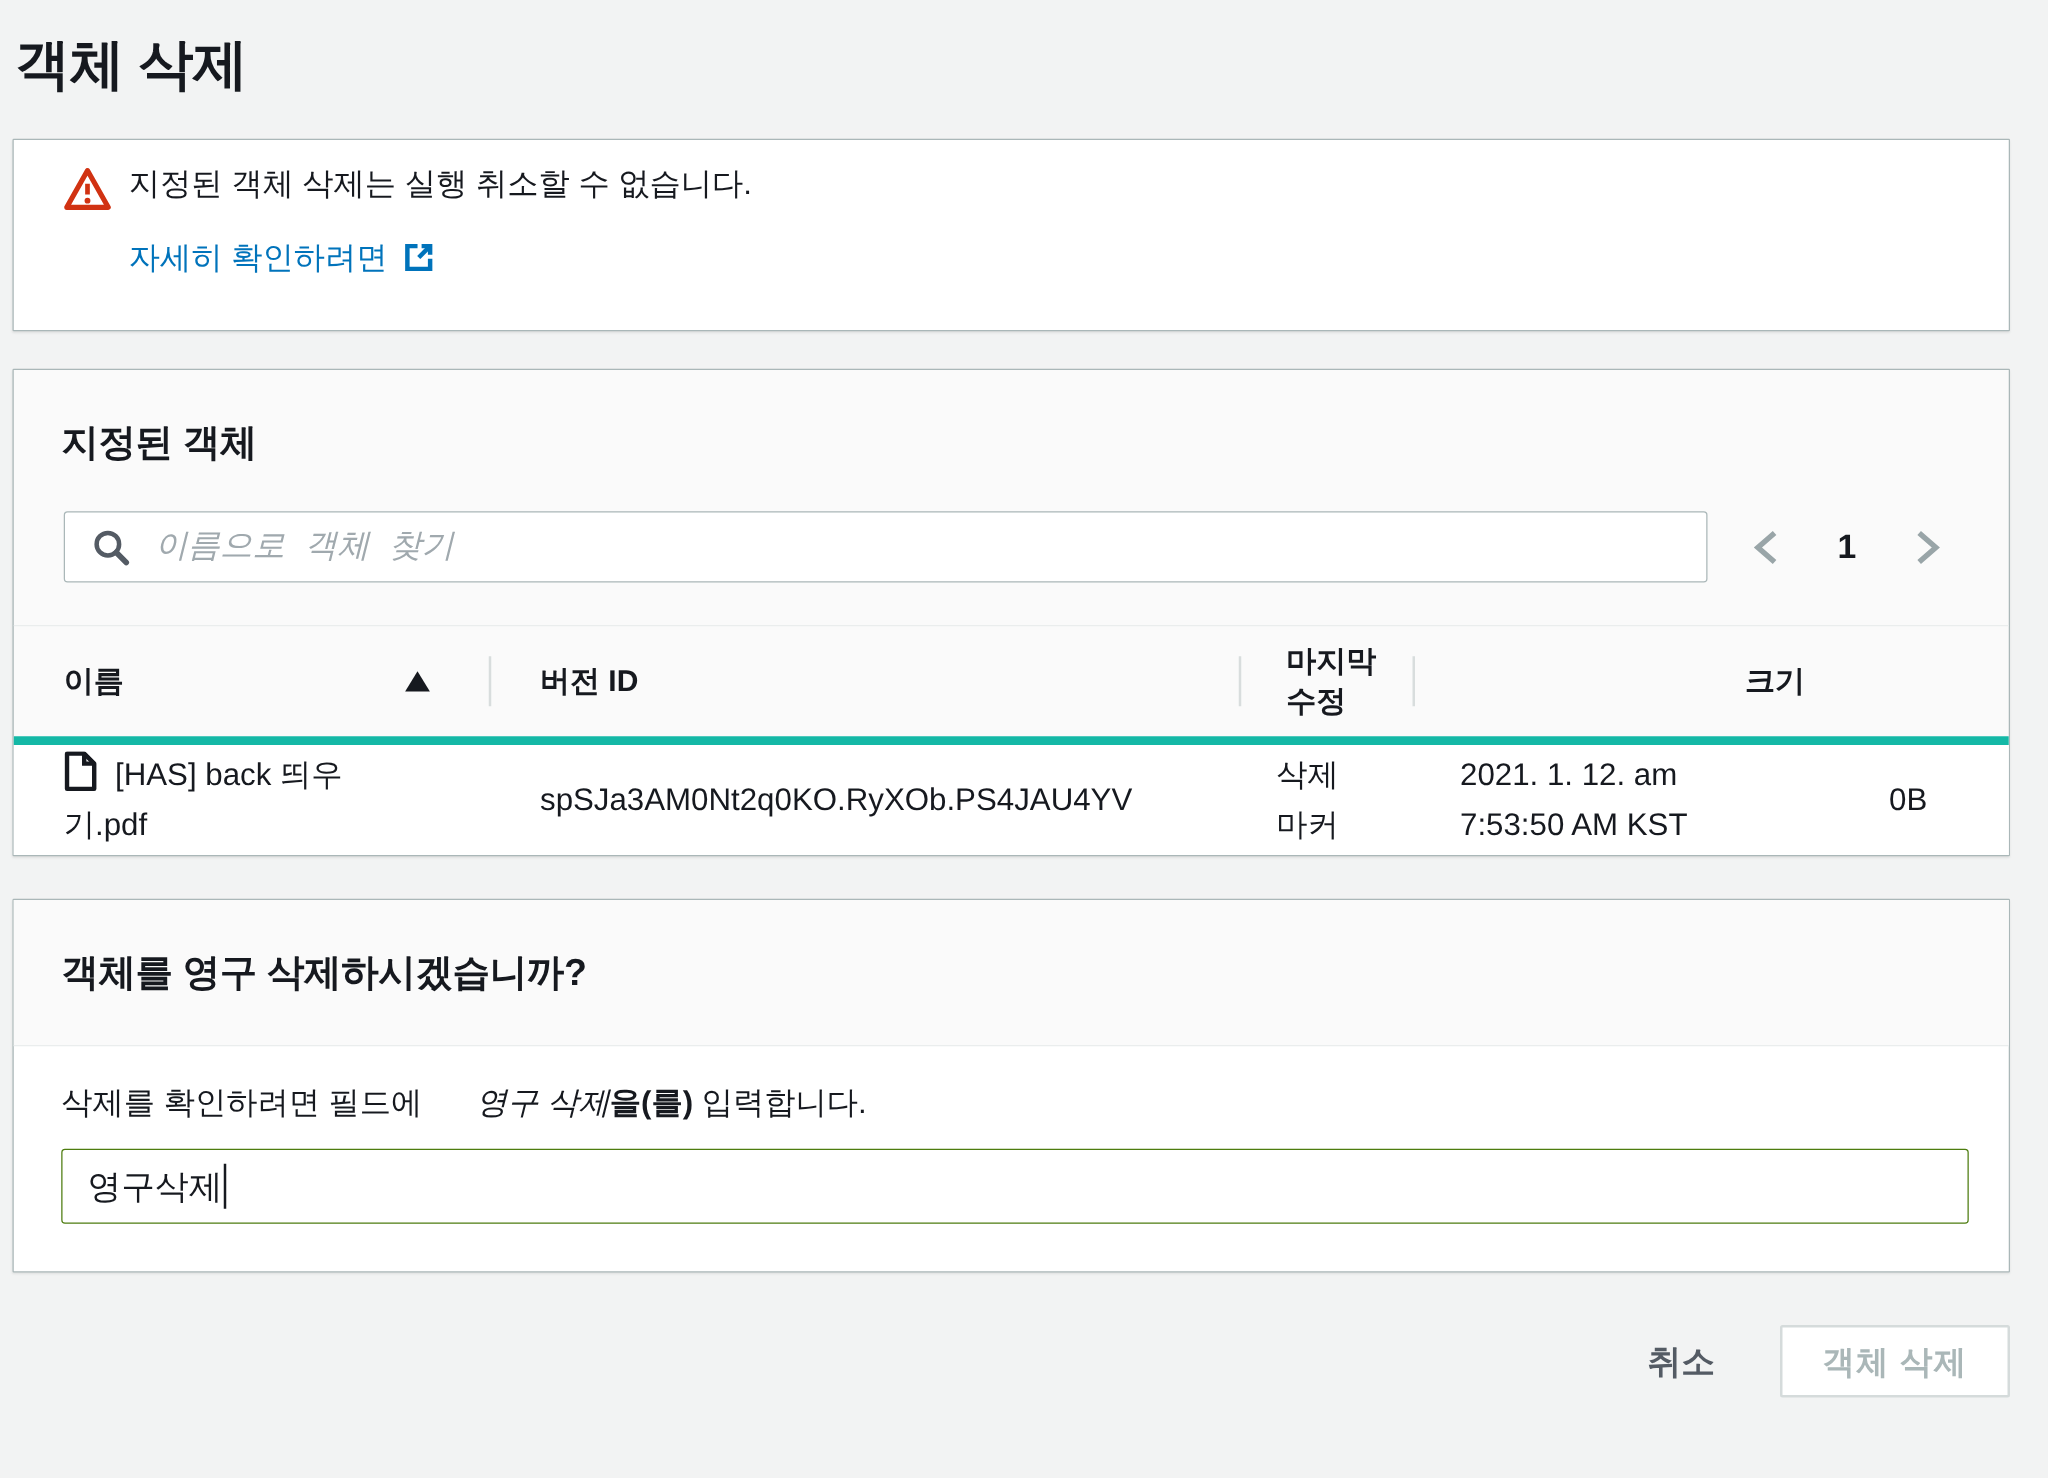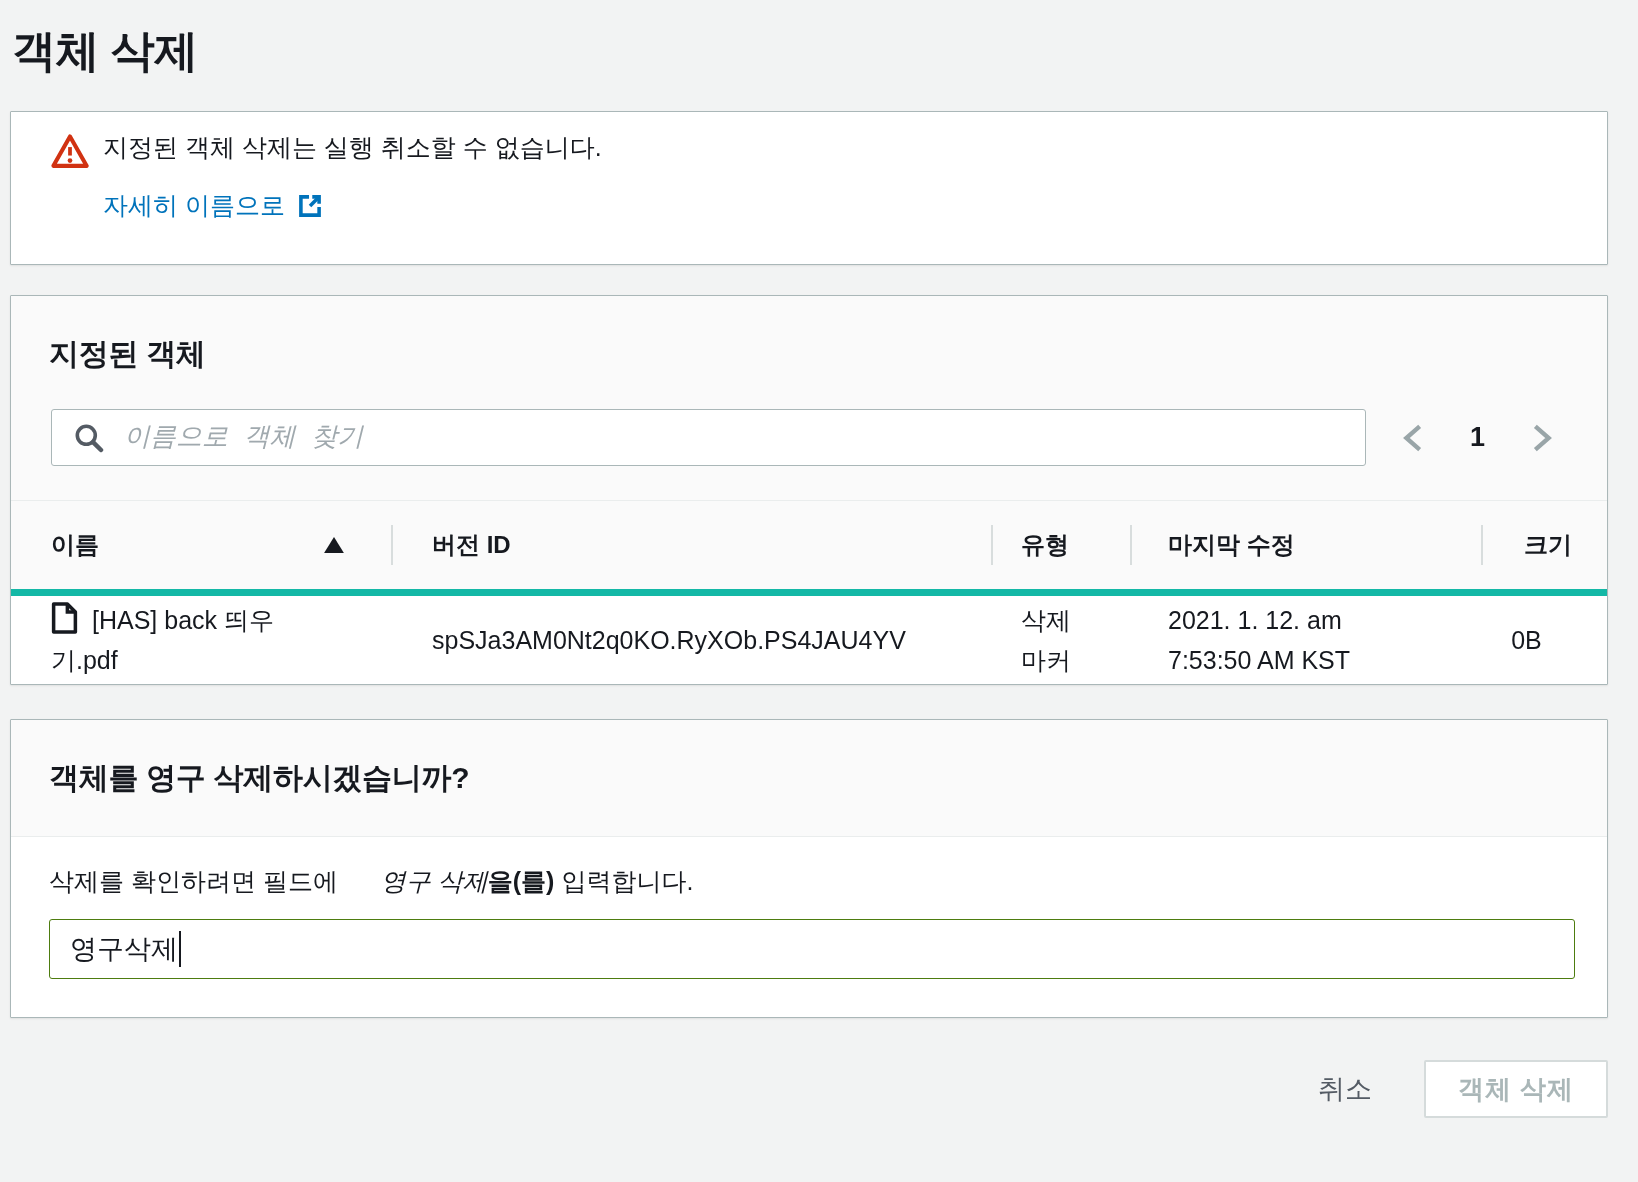--- a/index.html
+++ b/index.html
@@ -136,21 +136,21 @@
   .caret { display:inline-block; width:2px; height:36px; background:#16191f; margin-left:1px; vertical-align:-7px; }
 
   
   .footer {
     margin-top:42px;
     display:flex; align-items:center; justify-content:flex-end;
   }
   .btn-link {
     background:none; border:none; cursor:pointer;
     font-family:"Liberation Sans", sans-serif;
-    font-size:27px; font-weight:400; color:#545b64;
+    font-size:27px; font-weight:700; color:#545b64;
     padding:10px 0;
   }
   .btn-disabled {
     margin-left:52px;
     width:184px; height:58px;
     background:#ffffff;
     border:2px solid #d5dbdb; border-radius:2px;
     font-family:"Liberation Sans", sans-serif;
     font-size:26px; font-weight:700; color:#aab7b8;
     letter-spacing:1px;
@@ -167,21 +167,21 @@
   <div class="panel warning-box">
     <div class="warning-row">
       <svg class="warning-icon" viewBox="0 0 24 23">
         <path d="M12 2.2 L22.6 21 H1.4 Z" fill="none" stroke="#d13212" stroke-width="2.6" stroke-linejoin="round"></path>
         <line x1="12" y1="9" x2="12" y2="14.4" stroke="#d13212" stroke-width="2.4"></line>
         <circle cx="12" cy="17.6" r="1.5" fill="#d13212"></circle>
       </svg>
       <div class="warning-text">지정된 객체 삭제는 실행 취소할 수 없습니다.</div>
     </div>
     <a class="learn-more">
-      <span>자세히 이름으로</span>
+      <span>자세히 확인하려면</span>
       <svg class="ext-icon" viewBox="0 0 16 16">
         <path d="M13.6 8.6 v5 H2.4 V2.4 h5" fill="none" stroke="#0073bb" stroke-width="2.2"></path>
         <path d="M9.4 2.4 h4.2 v4.2" fill="none" stroke="#0073bb" stroke-width="2.2"></path>
         <path d="M13.2 2.8 L8 8" fill="none" stroke="#0073bb" stroke-width="2.2"></path>
       </svg>
     </a>
   </div>
 
   <div class="panel objects-panel">
     <div class="objects-head">
@@ -218,23 +218,20 @@
         <div class="th-name-inner">
           <span>이름</span>
           <svg class="sort-tri" viewBox="0 0 12 10">
             <path d="M6 0.5 L11.5 9.5 H0.5 Z" fill="#16191f"></path>
           </svg>
         </div>
       </div>
       <div class="cell c-ver">
         <span>버전 ID</span>
       </div>
-      <div class="cell c-type">
-        <span>유형</span>
-      </div>
       <div class="cell c-mod">
         <span>마지막 수정</span>
       </div>
       <div class="cell c-size">
         <span>크기</span>
       </div>
     </div>
 
     <div class="grid-row tbody">
       <div class="cell c-name">

